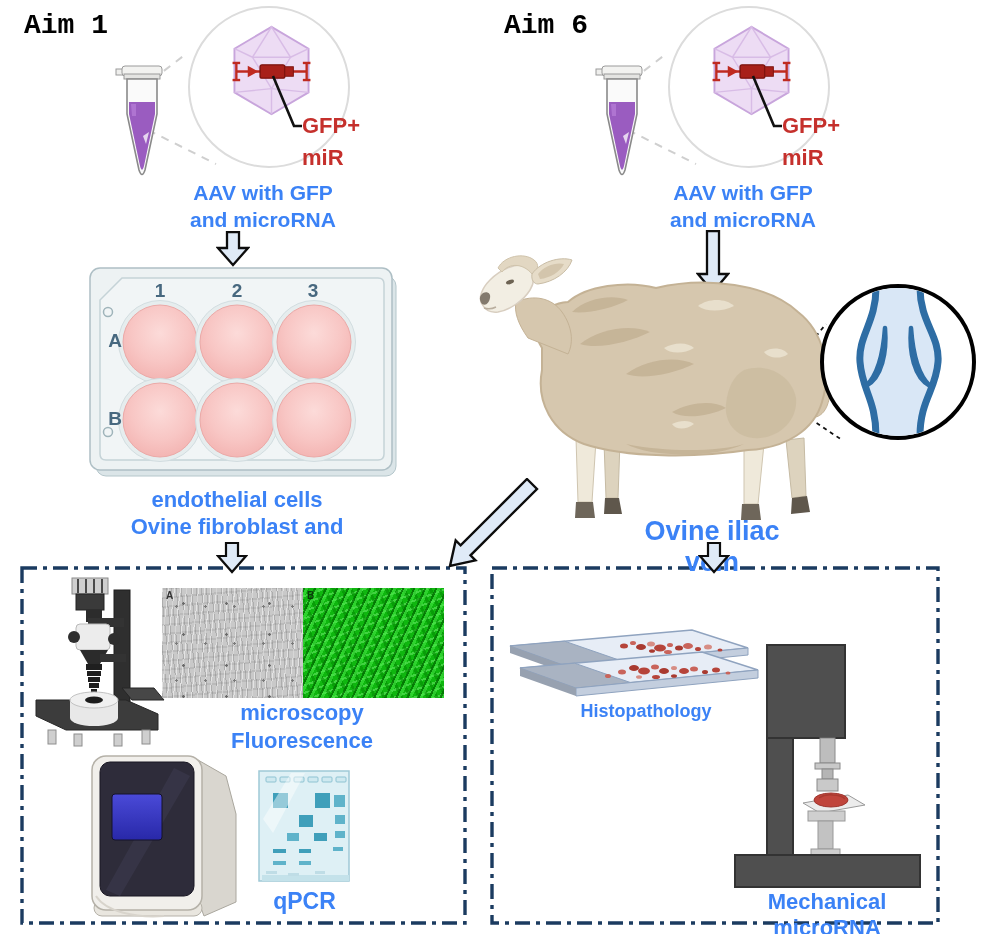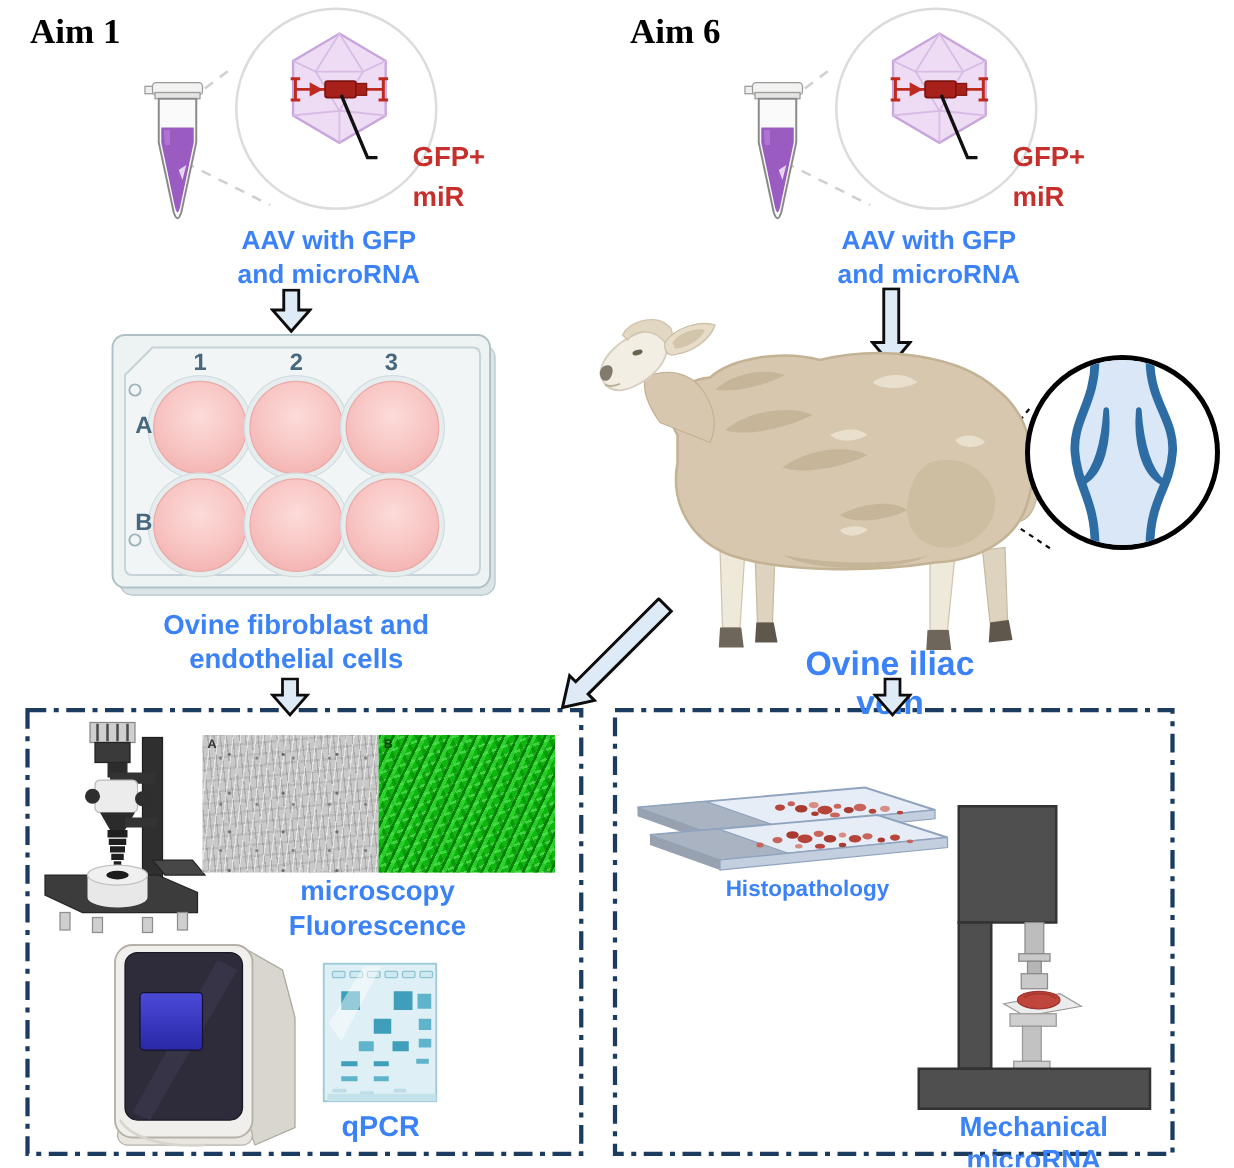--- a/index.html
+++ b/index.html
@@ -1,22 +1,22 @@
 <!DOCTYPE html>
 <html><head>
 <meta charset="utf-8">
 <style>
   html,body{margin:0;padding:0;background:#fff;}
   .canvas{position:relative;width:987px;height:934px;background:#fff;overflow:hidden;
           font-family:"Liberation Sans",sans-serif;}
   .abs{position:absolute;}
-  .aim-title{font-family:Liberation Serif, serif;font-weight:bold;font-size:28px;color:#000;}
+  .aim-title{font-family:Liberation Mono, monospace;font-weight:bold;font-size:28px;color:#000;}
   .zoom-circle{position:absolute;width:158px;height:158px;border:2px solid #dcdcdc;border-radius:50%;
                background:#fff;}
-  .payload-txt{position:absolute;font-size:22px;font-weight:bold;color:#c5302c;line-height:24px;margin-left:28px;}
+  .payload-txt{position:absolute;font-size:22px;font-weight:bold;color:#c5302c;line-height:24px;}
   .lbl{position:absolute;font-weight:bold;color:#3b82f6;text-align:center;}
   .lbl-2l{font-size:21px;line-height:27px;}
   .plate-lab{position:absolute;width:30px;text-align:center;font-size:19px;font-weight:bold;color:#47687f;}
   .micro-img{position:absolute;width:141px;height:110px;}
   .img-a{background-color:#c9c9c9;
     background-image:
       radial-gradient(circle,#6a6a6a 1.1px,transparent 1.5px),
       radial-gradient(circle,#7a7a7a 1px,transparent 1.3px),
       repeating-linear-gradient(97deg,rgba(255,255,255,.5) 0 1px,transparent 1px 6px),
       repeating-linear-gradient(84deg,rgba(90,90,90,.25) 0 1px,transparent 1px 5px),
@@ -136,22 +136,22 @@
       </g>
     </g>
   </svg>
   <div class="plate-lab" style="left:145px;top:280px;">1</div>
   <div class="plate-lab" style="left:222px;top:280px;">2</div>
   <div class="plate-lab" style="left:298px;top:280px;">3</div>
   <div class="plate-lab" style="left:100px;top:330px;">A</div>
   <div class="plate-lab" style="left:100px;top:408px;">B</div>
 
   <div class="lbl" style="left:112px;top:486px;width:250px;font-size:22px;line-height:27px;">
+    <div>endothelial cells</div>
     <div>Ovine fibroblast and</div>
-    <div>endothelial cells</div>
   </div>
 
   <svg class="abs" style="left:216px;top:542px;" width="32" height="32" viewBox="0 0 32 32">
     <polygon points="10,1 22,1 22,14 30,14 16,30 2,14 10,14" fill="#dfeaf7" stroke="#0d0d0d" stroke-width="2.2"></polygon>
   </svg>
 
   <div class="abs aim-title" style="left:504px;top:10px;">Aim 6</div>
 
   <svg class="abs" style="left:592px;top:62px;" width="58" height="120" viewBox="0 0 58 120">
     <rect x="4" y="7" width="9" height="6" fill="#efefed" stroke="#9a9a9a"></rect>

